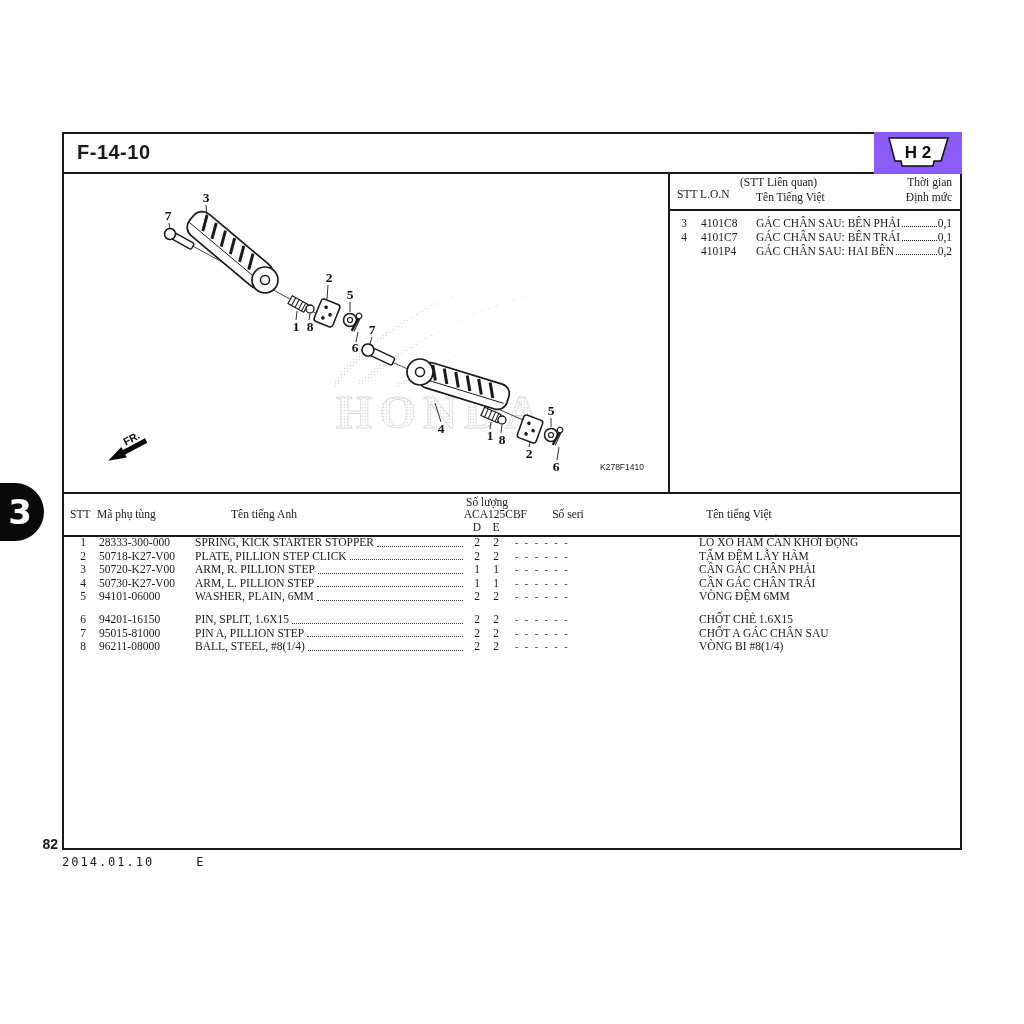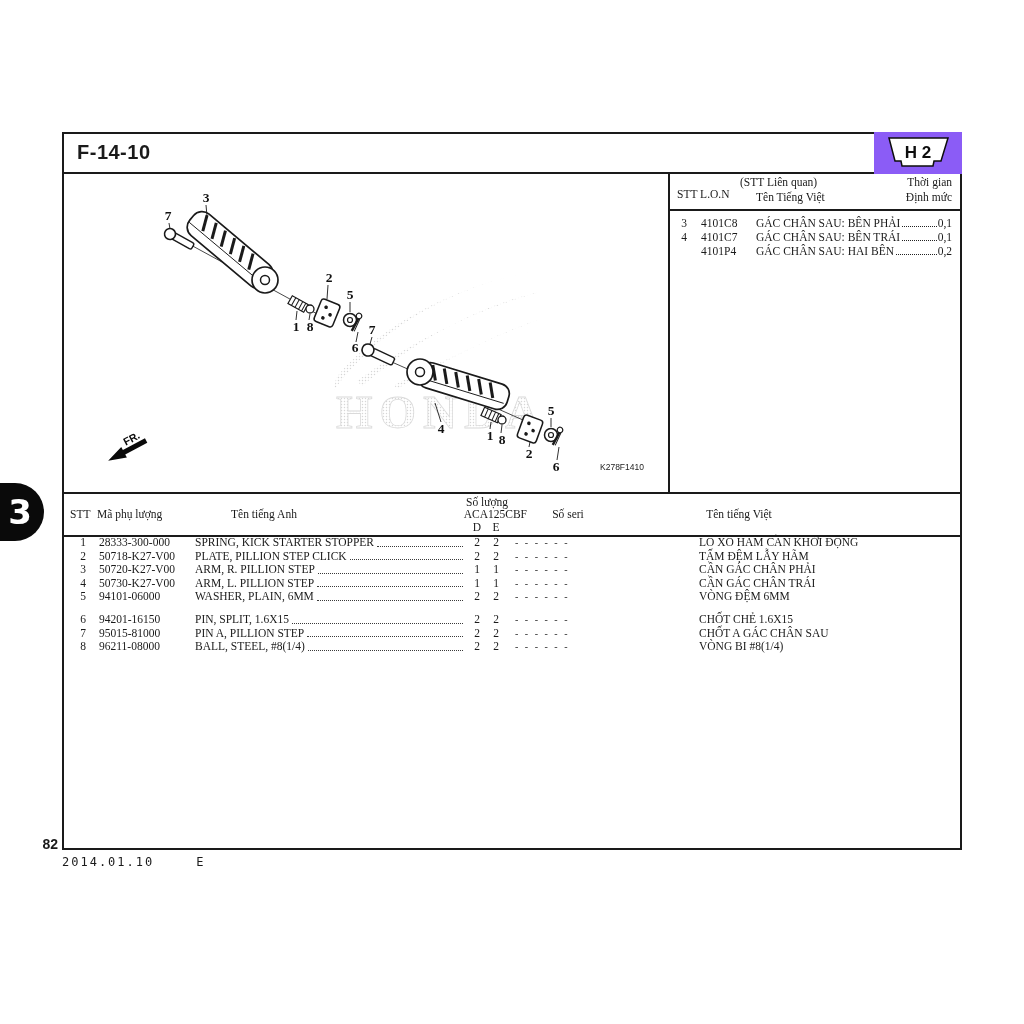--- a/index.html
+++ b/index.html
@@ -288,21 +288,21 @@
         <span class="ref-name">GÁC CHÂN SAU: HAI BÊN</span>
         <span class="leader"></span>
         <span class="ref-time">0,2</span>
       </div>
     </div>
   </div>
 
   <div class="parts-head">
     <span class="ph-soluong">Số lượng</span>
     <span class="ph-stt">STT</span>
-    <span class="ph-ma">Mã phụ lượng</span>
+    <span class="ph-ma">Mã phụ tùng</span>
     <span class="ph-en">Tên tiếng Anh</span>
     <span class="ph-model">ACA125CBF</span>
     <span class="ph-seri">Số seri</span>
     <span class="ph-vi">Tên tiếng Việt</span>
     <span class="ph-d">D</span>
     <span class="ph-e">E</span>
   </div>
 
   <div class="prow" style="top:402px">
     <span class="c-stt">1</span>

